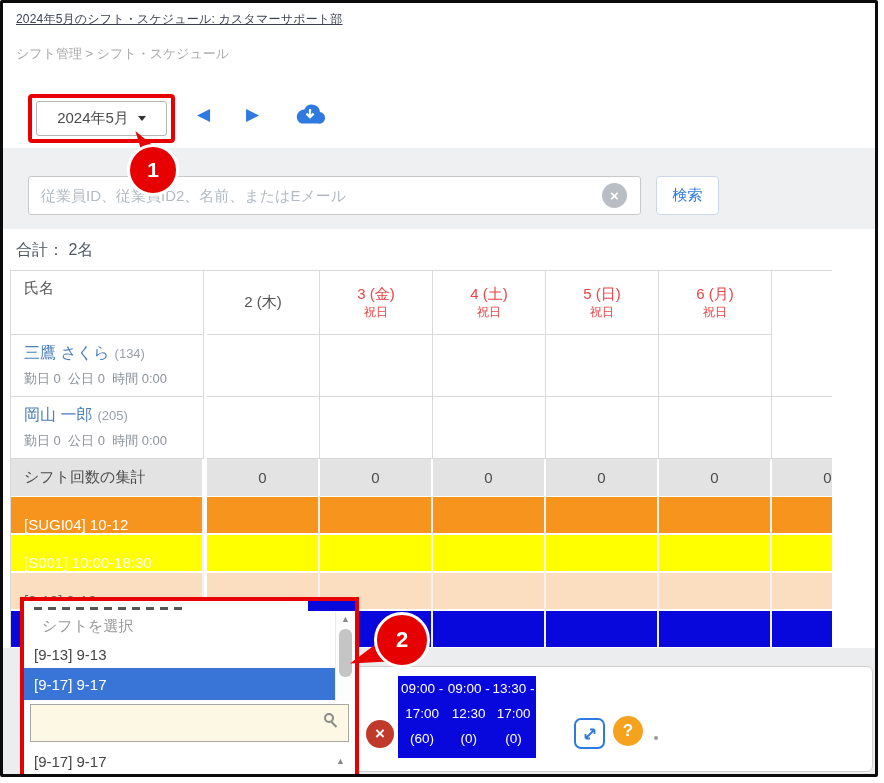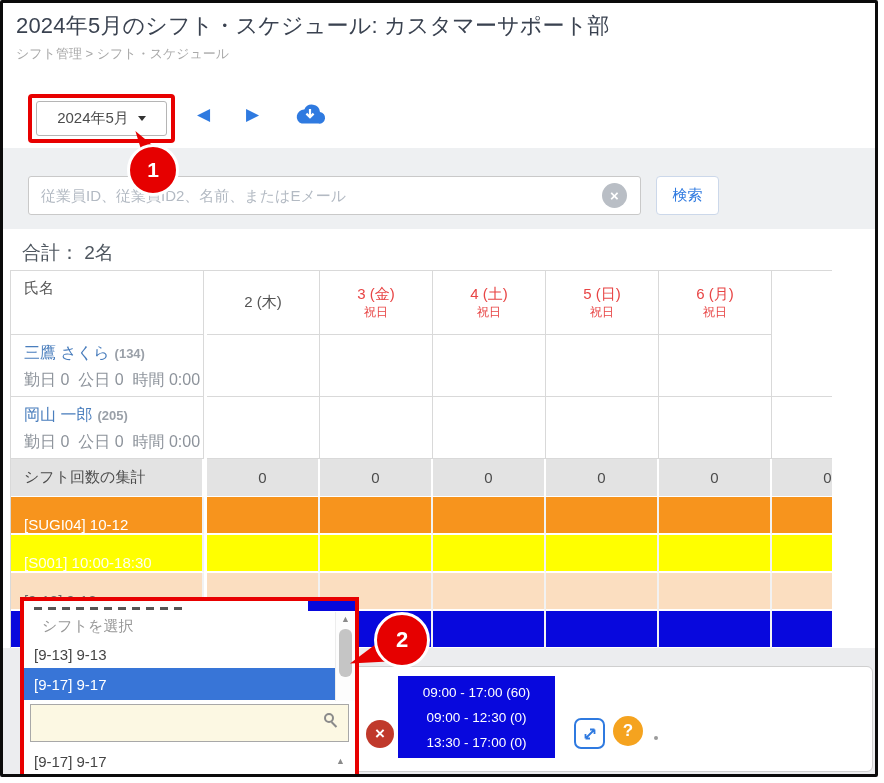--- a/index.html
+++ b/index.html
@@ -9,21 +9,21 @@
     background: #fff;
   }
   #frame {
     position: relative; width: 878px; height: 777px;
     border: 3px solid #0b0b0b; border-radius: 2px;
     background: #fff; overflow: hidden;
   }
   .abs { position: absolute; }
 
   
-  .page-title { left: 13px; top: 8px; font-size: 22px; color: #3a4250; letter-spacing: .2px; }
+  .page-title { left: 13px; top: 8px; font-size: 12px; color: #3a4250; letter-spacing: .2px; text-decoration: underline; }
   .breadcrumb { left: 13px; top: 42px; font-size: 13px; color: #a9a9a9; }
 
   
   .redbox1 { left: 25px; top: 91px; width: 147px; height: 49px;
     border: 4px solid #e80000; border-radius: 4px; z-index: 10; }
   .month-btn { left: 33px; top: 98px; width: 131px; height: 35px;
     background: #fff; border: 1px solid #b5b5b5; border-radius: 3px;
     font-size: 15px; color: #4c4c4c; display: flex; align-items: center;
     justify-content: center; gap: 9px; cursor: pointer; }
   .caret-down { width: 0; height: 0; border-left: 4px solid transparent;
@@ -51,42 +51,42 @@
     font-size: 15px; color: #444; padding: 0 40px 0 12px;
     font-family: "Liberation Sans", "DejaVu Sans", sans-serif; }
   .search-input::placeholder { color: #b3bac3; opacity: 1; }
   .clear-btn { left: 599px; top: 180px; width: 25px; height: 25px; border-radius: 50%;
     background: #b9bec5; color: #fff; font-size: 15px; font-weight: bold;
     display: flex; align-items: center; justify-content: center; cursor: pointer; }
   .search-btn { left: 653px; top: 173px; width: 63px; height: 39px; background: #fff;
     border: 1px solid #ccd8ea; border-radius: 4px; color: #2f7ae0; font-size: 15px;
     cursor: pointer; font-family: "Liberation Sans", "DejaVu Sans", sans-serif; }
 
-  .total-label { left: 19px; top: 237px; font-size: 19px; color: #4e565f; }
+  .total-label { left: 13px; top: 237px; font-size: 16px; color: #4e565f; }
 
   
   .sched-table { left: 7px; top: 267px; width: 822px; height: 378px;
     overflow: hidden; background: #fff; border-top: 1px solid #d9d9d9;
     border-left: 1px solid #d9d9d9; z-index: 1; }
   .trow { display: flex; width: 874px; }
   .ncell { width: 193px; flex: none; border-right: 1px solid #d9d9d9;
     border-bottom: 1px solid #d9d9d9; padding: 8px 0 0 13px; background: #fff; }
   .gut { width: 3px; flex: none; background: #fff; }
   .dcell { width: 113px; flex: none; border-right: 1px solid #d9d9d9;
     border-bottom: 1px solid #d9d9d9; display: flex; flex-direction: column;
     align-items: center; justify-content: center; background: #fff; }
   .hrow { height: 64px; }
   .hrow .ncell { font-size: 15px; color: #555; }
   .hrow .dcell { font-size: 15px; color: #555; }
   .holiday .dlabel, .holiday .dsub { color: #e84545; }
   .dsub { font-size: 12px; }
   .erow { height: 62px; }
   .emp-name { font-size: 16px; color: #4a7ebd; cursor: pointer; }
-  .emp-id { font-size: 13px; color: #9aa0a8; margin-left: 5px; font-weight: bold; }
-  .emp-stats { font-size: 16px; color: #8d939b; margin-top: 6px; white-space: pre; }
+  .emp-id { font-size: 13px; color: #9aa0a8; margin-left: 5px; }
+  .emp-stats { font-size: 13px; color: #8d939b; margin-top: 6px; white-space: pre; }
   .srow { height: 38px; }
   .srow .ncell, .srow .dcell { background: #e3e3e3; border-right: 2px solid #fff;
     border-bottom: 1px solid #fff; padding-top: 0; }
   .srow .ncell { display: flex; align-items: center; font-size: 15px; color: #4c4c4c; }
   .srow .dcell { font-size: 15px; color: #4c4c4c; }
   .crow { height: 38px; }
   .crow .ncell, .crow .dcell { border-right: 2px solid #f2f2f2;
     border-bottom: 2px solid #fff; padding-top: 18px; }
   .crow .ncell { display: flex; align-items: center; font-size: 15px; }
   .row-orange .ncell, .row-orange .dcell, .row-orange .gut { background: #f7941d; }
@@ -100,22 +100,22 @@
   .row-blue .ncell { color: #fff; }
 
   .backdrop { left: 0; top: 645px; width: 878px; height: 132px; background: #ecedef; z-index: 0; }
 
   
   .detail-panel { left: 33px; top: 663px; width: 837px; height: 106px;
     background: #fff; border: 1px solid #cfcfcf; border-radius: 6px; z-index: 2; }
   .delete-btn { left: 363px; top: 717px; width: 28px; height: 28px; border-radius: 50%;
     background: #c0392b; color: #fff; font-size: 17px; font-weight: bold;
     display: flex; align-items: center; justify-content: center; cursor: pointer; z-index: 3; }
-  .time-tooltip { left: 395px; top: 673px; width: 157px; height: 82px;
-    background: #0808dd; z-index: 3; display: flex; flex-direction: column;
+  .time-tooltip { left: 395px; top: 673px; width: 138px; height: 82px;
+    background: #0808dd; z-index: 3; display: flex; flex-direction: row;
     justify-content: center; }
   .time-line { color: #fff; font-size: 13.5px; text-align: center; line-height: 25px; }
   .expand-btn { left: 571px; top: 715px; width: 31px; height: 31px; background: #fff;
     border: 2px solid #2f7ae0; border-radius: 7px; display: flex; align-items: center;
     justify-content: center; cursor: pointer; z-index: 3; }
   .help-btn { left: 610px; top: 713px; width: 30px; height: 30px; border-radius: 50%;
     background: #f5a31f; color: #fff; font-size: 17px; font-weight: bold;
     display: flex; align-items: center; justify-content: center; cursor: pointer; z-index: 3; }
   .tiny-dot { left: 651px; top: 733px; width: 4px; height: 4px; border-radius: 50%;
     background: #9b9b9b; z-index: 3; }

